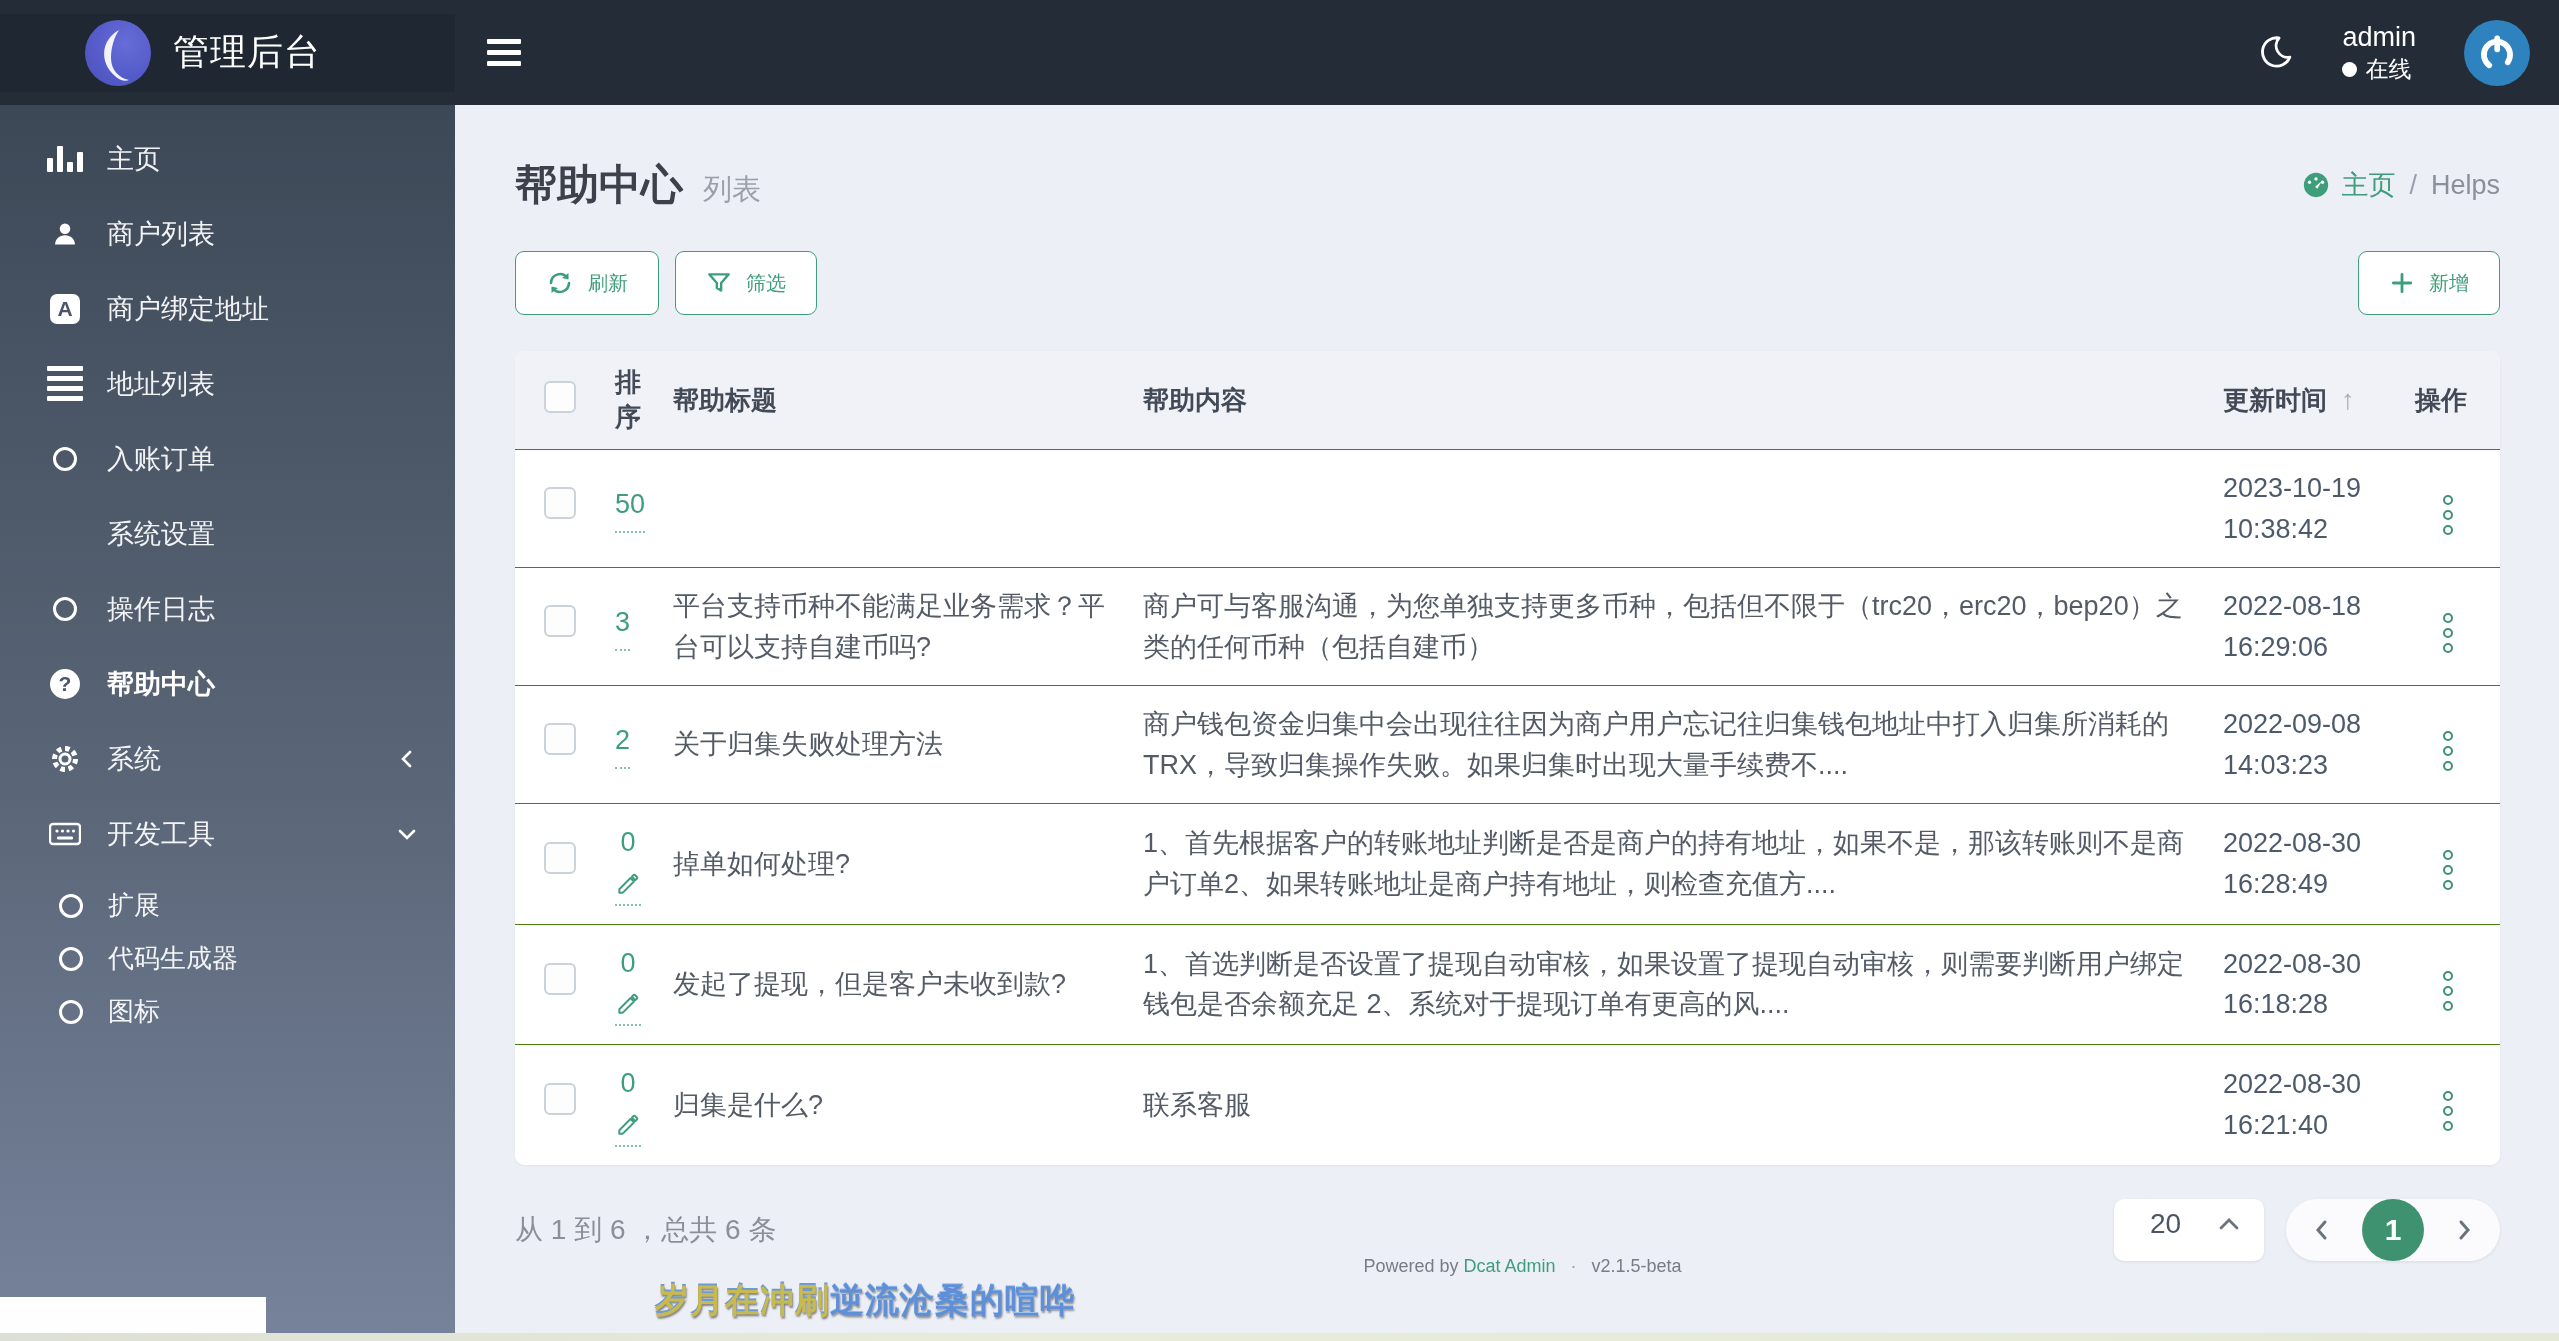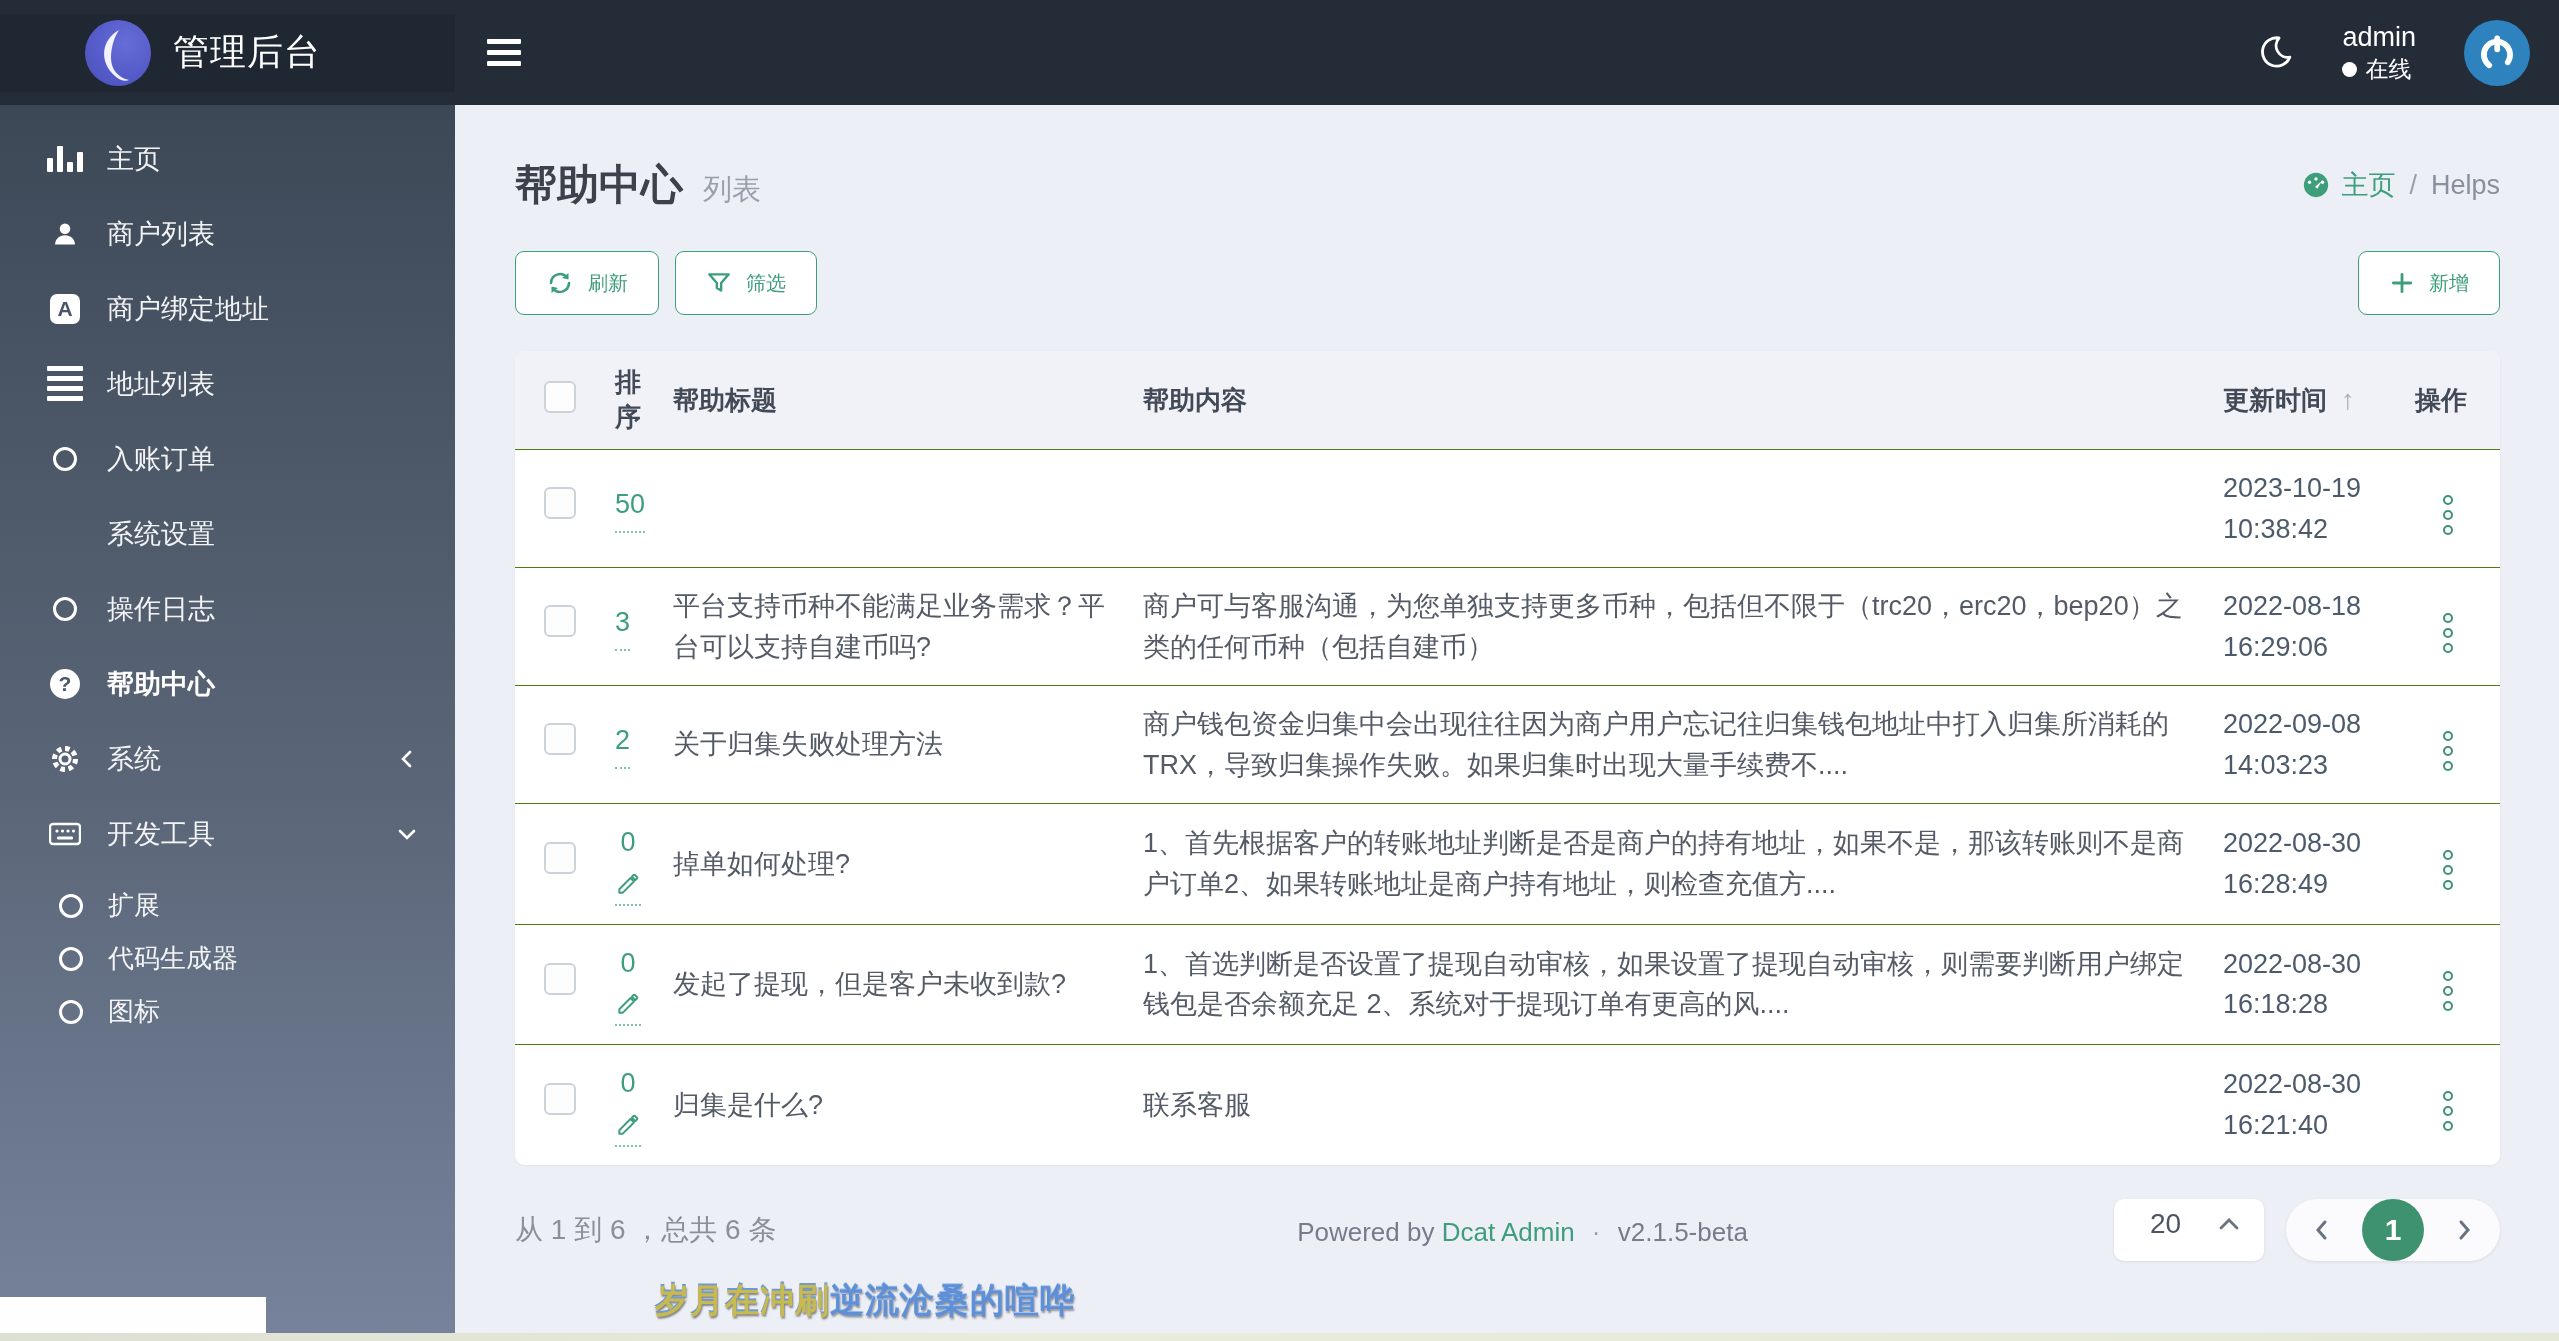--- a/index.html
+++ b/index.html
@@ -93,22 +93,22 @@
   .per-page { width:150px; height:62px; background:#fff; border-radius:10px;
     box-shadow:0 1px 3px rgba(40,50,70,.10); display:flex; align-items:center;
     justify-content:space-between; padding:0 24px 11px 36px; cursor:pointer; }
   .per-page-value { font-size:28px; color:#4b5563; }
   .pager-pill { height:62px; background:#fbfbfd; border-radius:31px;
     box-shadow:0 1px 3px rgba(40,50,70,.10); display:flex; align-items:center; padding:0 20px; gap:24px; }
   .page-arrow { display:flex; padding:6px; cursor:pointer; }
   .page-current { width:62px; height:62px; border-radius:50%; background:#3f9270; color:#fff;
     font-size:30px; font-weight:bold; display:flex; align-items:center; justify-content:center; cursor:pointer; }
   
-  .powered { position:absolute; left:455px; right:0; top:1217px; text-align:center;
-    font-size:26px; color:#767d88;margin-left:31px; }
+  .powered { position:absolute; left:455px; right:0; top:1256px; text-align:center;
+    font-size:18px; color:#767d88;margin-left:31px; }
   .powered a { color:#3e9e7b; text-decoration:none; cursor:pointer; }
   .powered .dot-sep { color:#9aa0ab; margin:0 10px; }
   .watermark { position:absolute; left:655px; top:1278px; font-size:34px; font-weight:bold;
     letter-spacing:1px; white-space:nowrap; z-index:5; }
   .wm-1 { color:#c8ba4d; text-shadow:0 -2px 0 #6f9bd2, 1px 2px 2px rgba(40,40,40,.55); }
   .wm-2 { color:#5f8fd6; text-shadow:0 -1px 0 #9cc3ee, 1px 2px 2px rgba(40,40,40,.45); }
   .white-overlay { position:absolute; left:0; top:1297px; width:266px; height:36px; background:#fefefe; z-index:25; }
   .bottom-strip { position:absolute; left:0; top:1333px; width:2559px; height:8px;
     background:linear-gradient(90deg,#dcdfd3,#e9ecda 40%,#e4e8d6); z-index:40; }
 </style>

